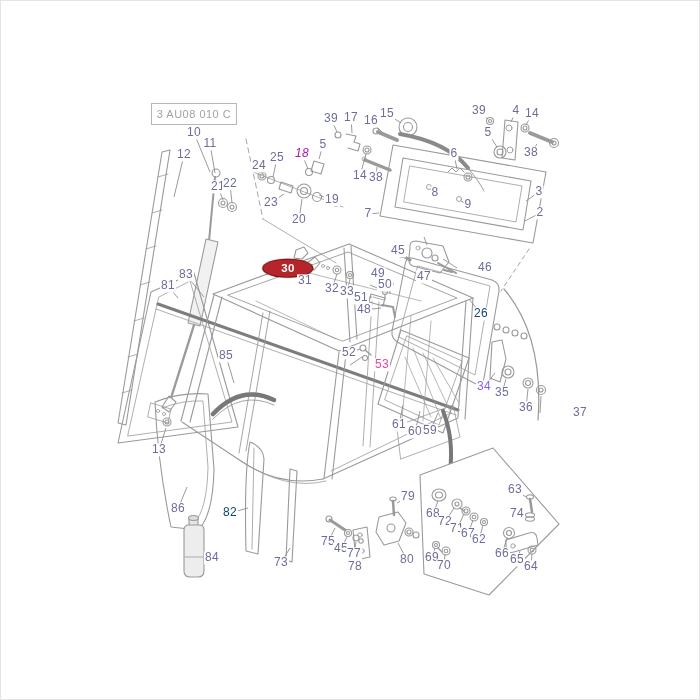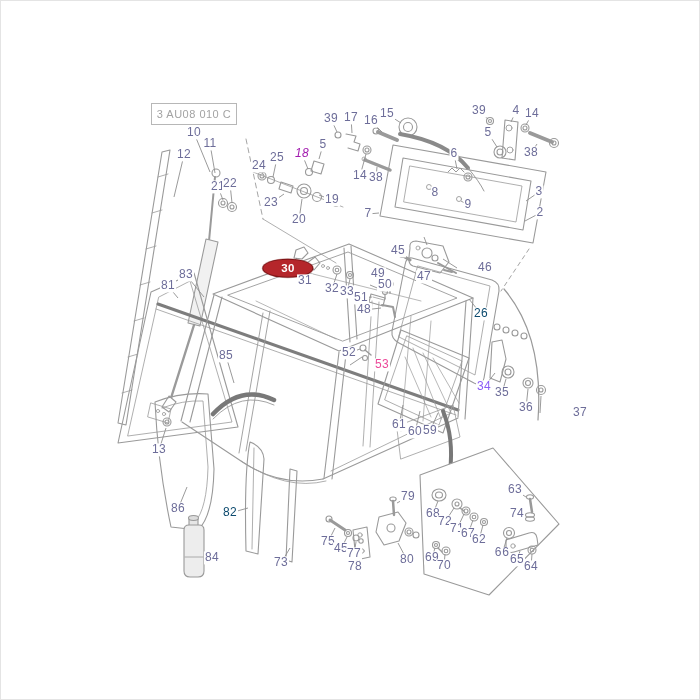--- a/index.html
+++ b/index.html
@@ -426,19 +426,19 @@
       <div class="part-label" style="left: 354px; top: 566px; color: rgb(109, 109, 153);">78</div>
       <div class="part-label" style="left: 407px; top: 496px; color: rgb(109, 109, 153);">79</div>
       <div class="part-label" style="left: 406px; top: 559px; color: rgb(109, 109, 153);">80</div>
       <div class="part-label" style="left: 432px; top: 513px; color: rgb(109, 109, 153);">68</div>
       <div class="part-label" style="left: 444px; top: 521px; color: rgb(109, 109, 153);">72</div>
       <div class="part-label" style="left: 456px; top: 528px; color: rgb(109, 109, 153);">71</div>
       <div class="part-label" style="left: 467px; top: 533px; color: rgb(109, 109, 153);">67</div>
       <div class="part-label" style="left: 478px; top: 539px; color: rgb(109, 109, 153);">62</div>
       <div class="part-label" style="left: 431px; top: 557px; color: rgb(109, 109, 153);">69</div>
       <div class="part-label" style="left: 443px; top: 565px; color: rgb(109, 109, 153);">70</div>
-      <div class="part-label" style="left: 501px; top: 553px; color: rgb(109, 109, 153); font-family: Liberation Mono, monospace;">66</div>
+      <div class="part-label" style="left: 501px; top: 553px; color: rgb(109, 109, 153);">66</div>
       <div class="part-label" style="left: 516px; top: 559px; color: rgb(109, 109, 153);">65</div>
       <div class="part-label" style="left: 530px; top: 566px; color: rgb(109, 109, 153);">64</div>
       <div class="part-label" style="left: 514px; top: 489px; color: rgb(109, 109, 153); text-align: right;">63</div>
       <div class="part-label" style="left: 516px; top: 513px; color: rgb(109, 109, 153);">74</div>
     </div>
 </div>
 
 </body></html>

